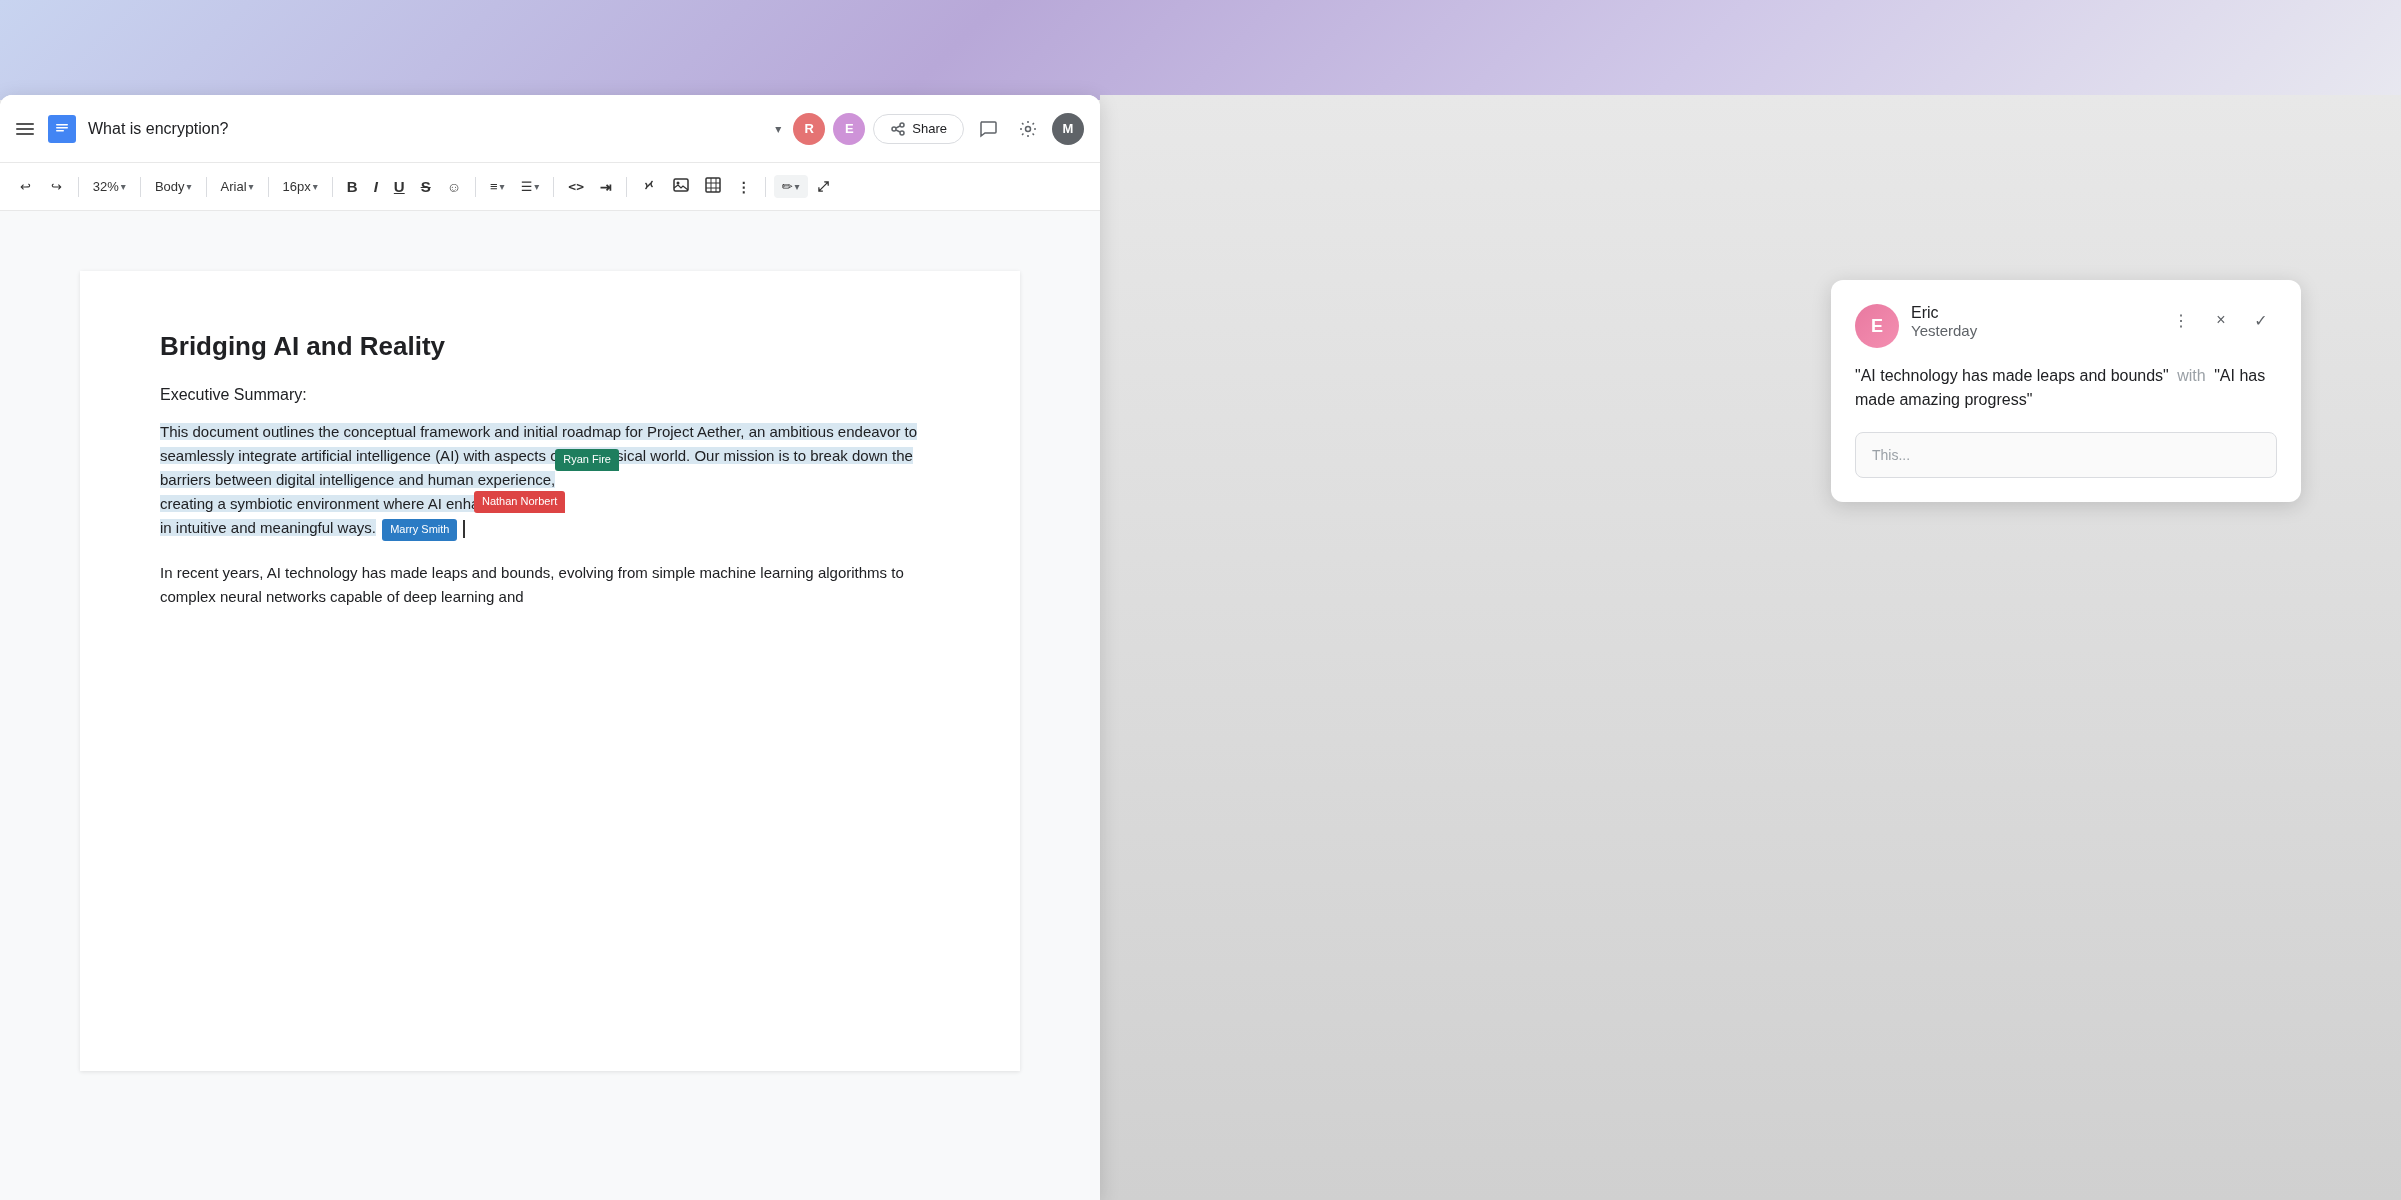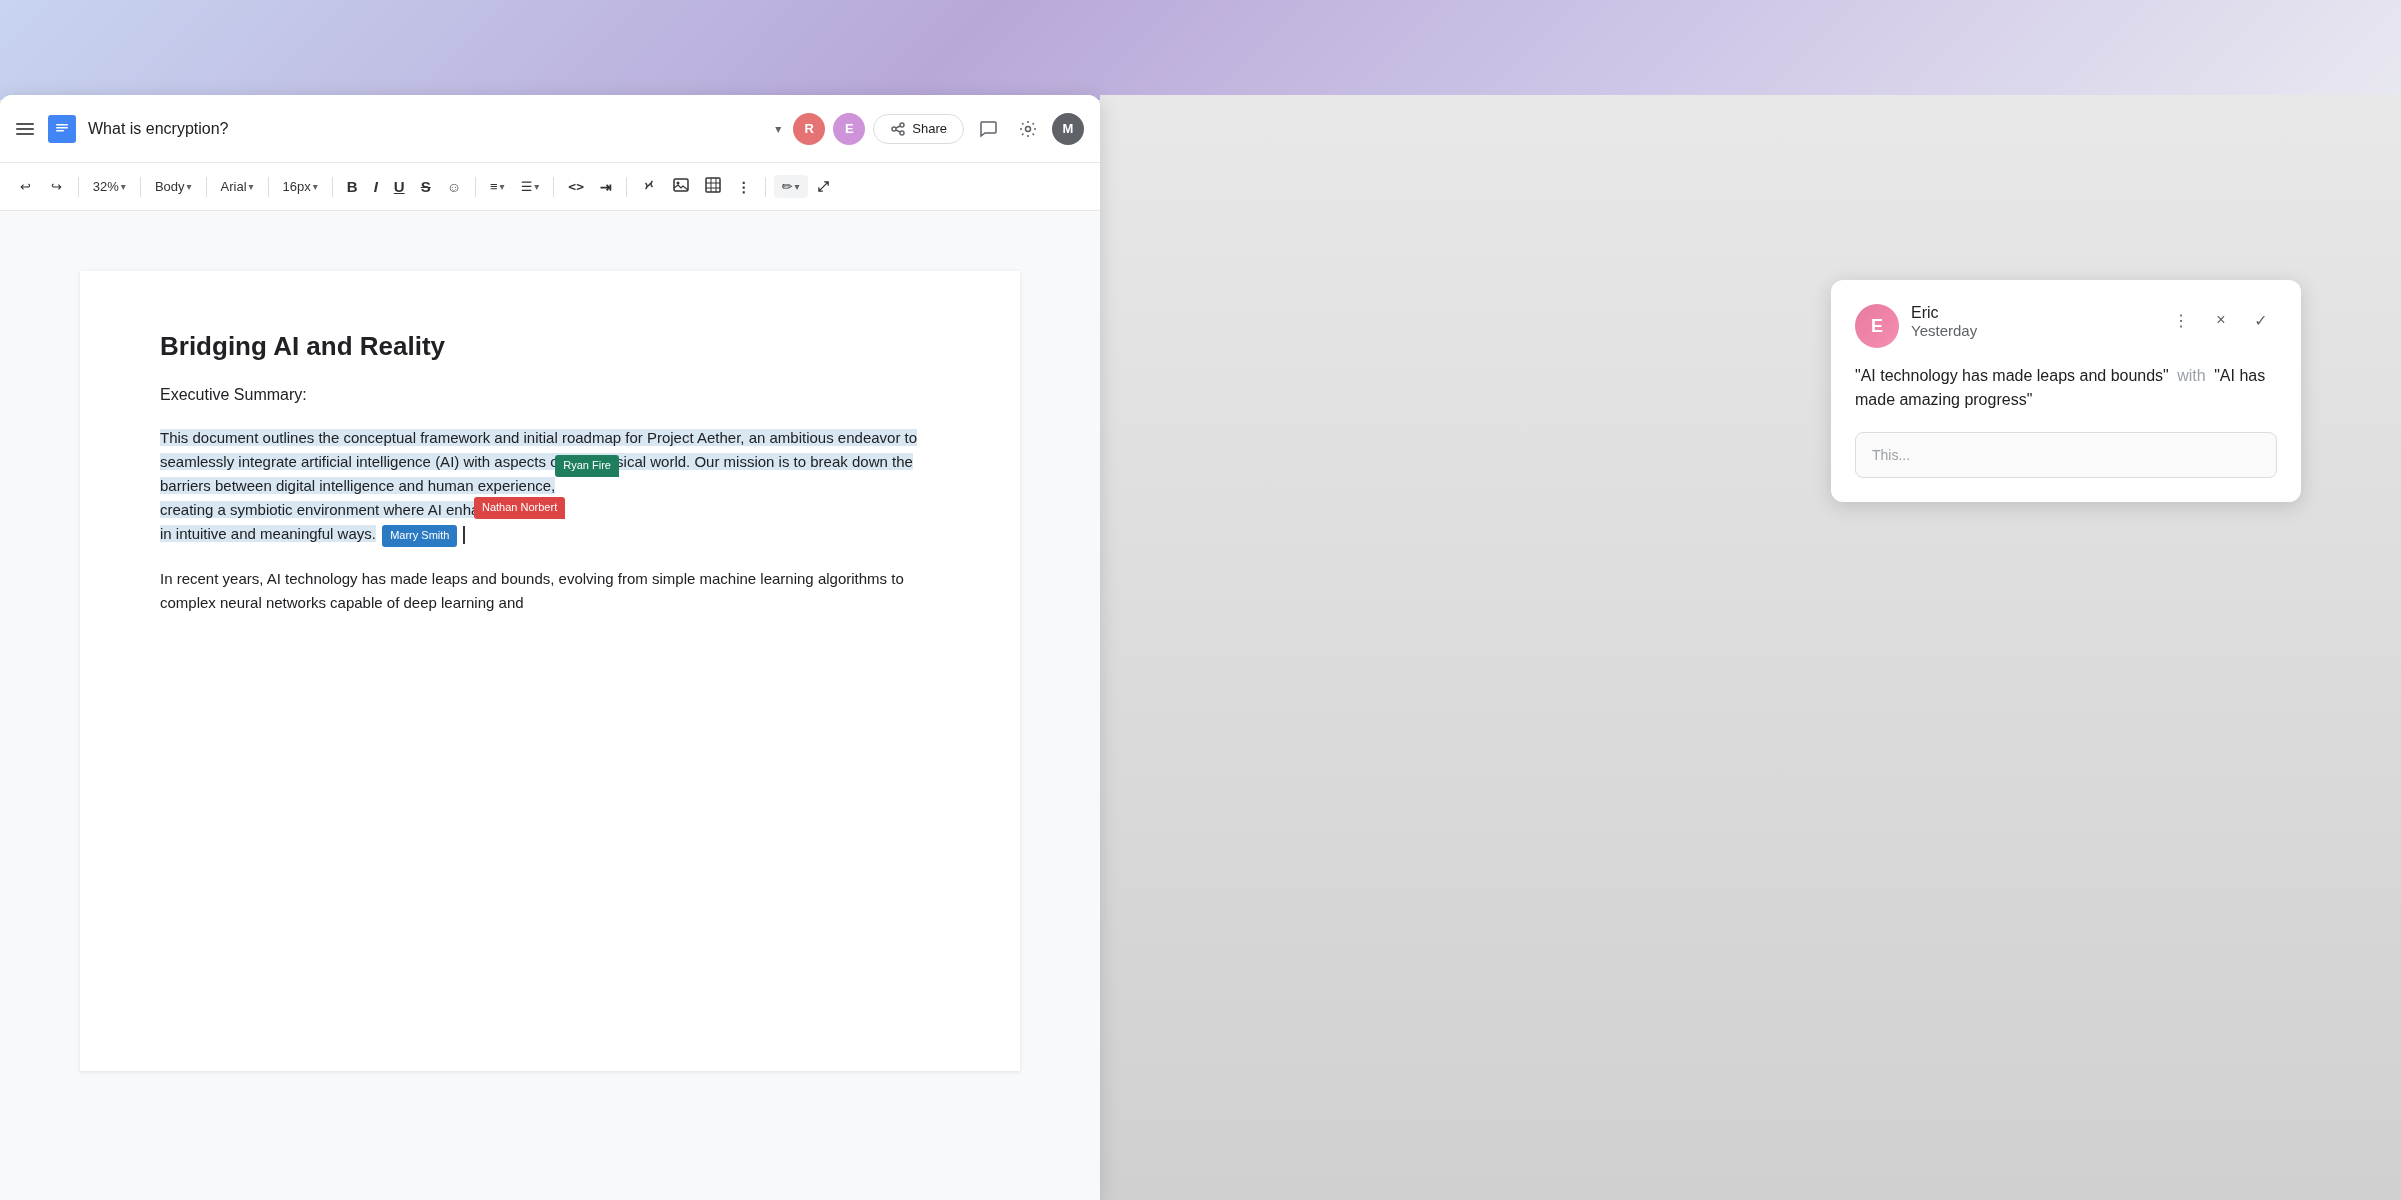--- a/index.html
+++ b/index.html
@@ -210,21 +210,21 @@
       font-weight: 700;
       color: #202124;
       margin-bottom: 24px;
       font-family: Arial, sans-serif;
     }
 
     .doc-section-title {
       font-size: 16px;
       font-weight: 400;
       color: #202124;
-      margin-bottom: 22px;
+      margin-bottom: 16px;
       font-family: Arial, sans-serif;
     }
 
     .doc-paragraph {
       font-size: 15px;
       line-height: 1.6;
       color: #202124;
       margin-bottom: 20px;
       font-family: Arial, sans-serif;
       position: relative;

